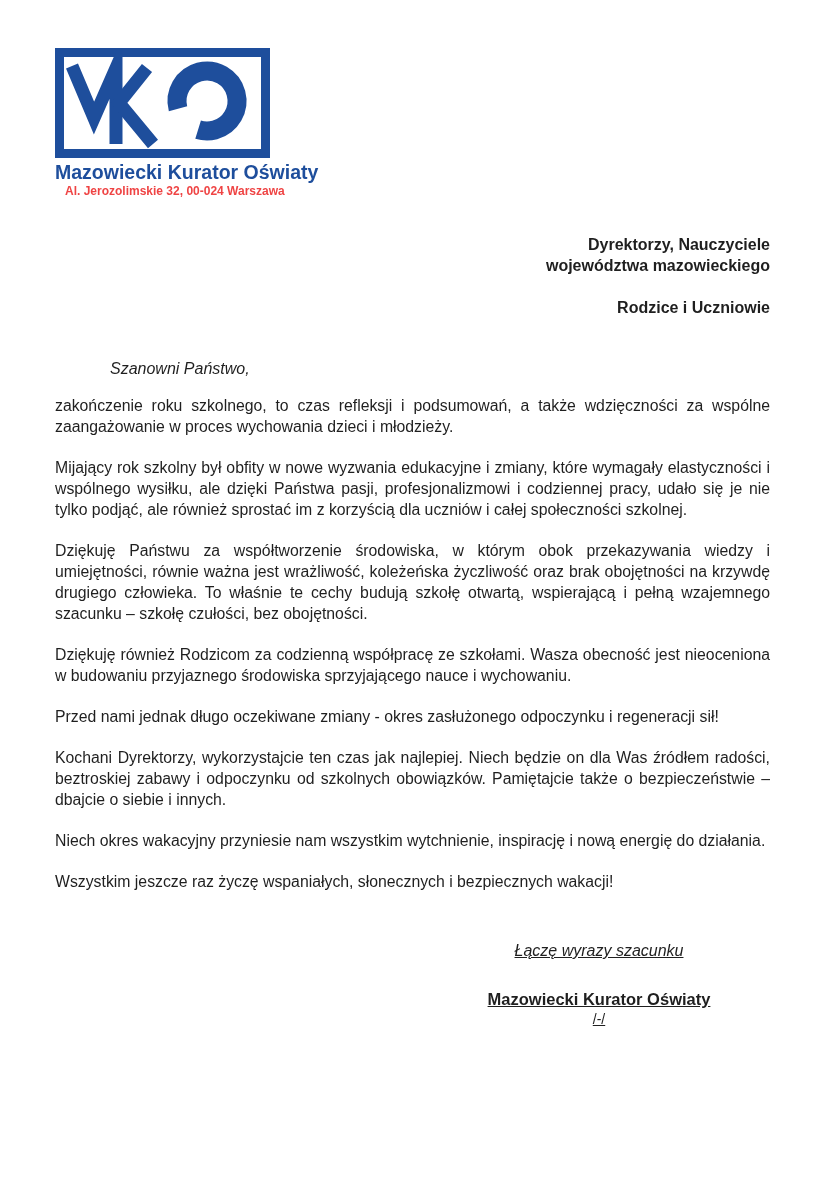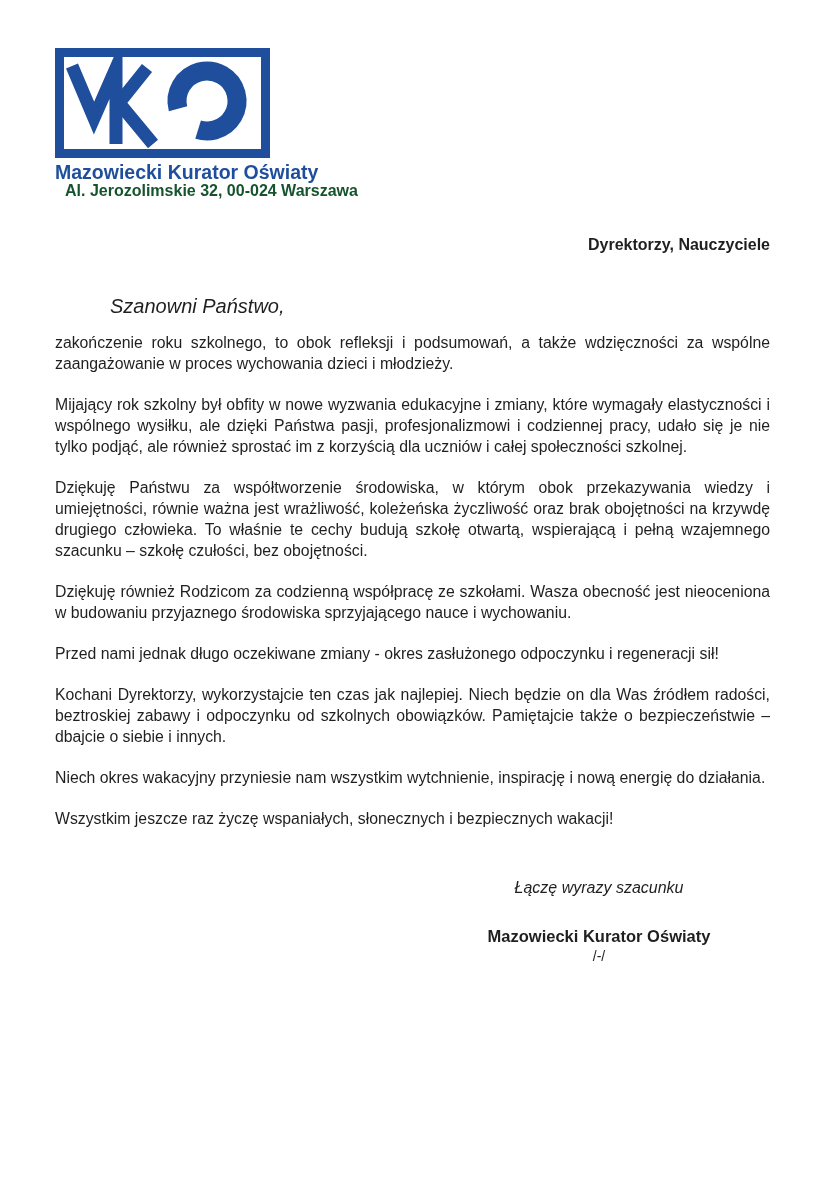--- a/index.html
+++ b/index.html
@@ -28,23 +28,23 @@
   }
   .org-name {
     color: #1e4e9c;
     font-weight: bold;
     font-size: 19.5px;
     line-height: 22px;
     margin-top: 3px;
     white-space: nowrap;
   }
   .org-address {
-    color: #14532d;
+    color: #ef4444;
     font-weight: bold;
-    font-size: 16px;
+    font-size: 12px;
     line-height: 14px;
     margin-top: 1px;
     margin-left: 10px;
     white-space: nowrap;
   }
 
   
   .date-line {
     text-align: right;
     font-size: 16px;
@@ -62,40 +62,41 @@
     text-align: right;
   }
   .recipients .second-group {
     margin-top: 21px;
   }
 
   
   .salutation {
     margin: 41px 0 0 55px;
     font-style: italic;
-    font-size: 20px;
+    font-size: 16px;
     line-height: 20px;
   }
 
   
   .body p {
     margin: 20px 0 0 0;
     font-size: 15.8px;
     line-height: 21px;
     text-align: justify;
   }
   .body p:first-child {
     margin-top: 16px;
   }
 
   
   .closing {
     width: 342px;
     margin: 48px 0 0 auto;
     text-align: center;
+    text-decoration: underline;
   }
   .farewell {
     font-style: italic;
     font-size: 16px;
     line-height: 21px;
   }
   .signer-title {
     margin-top: 28px;
     font-weight: bold;
     font-size: 16.5px;
@@ -131,26 +132,28 @@
         <circle cx="152" cy="53" r="30" fill="none" stroke="#1e4e9c" stroke-width="19" stroke-dasharray="158 30.5" transform="rotate(165 152 53)"></circle>
       </svg>
       <div class="org-name">Mazowiecki Kurator Oświaty</div>
       <div class="org-address">Al. Jerozolimskie 32, 00-024  Warszawa</div>
     </div>
 
   </header>
 
   <section class="recipients">
     <div>Dyrektorzy, Nauczyciele</div>
+    <div>województwa mazowieckiego</div>
+    <div class="second-group">Rodzice i Uczniowie</div>
   </section>
 
   <p class="salutation">Szanowni Państwo,</p>
 
   <main class="body">
-    <p>zakończenie roku szkolnego, to obok refleksji i podsumowań, a także wdzięczności za wspólne zaangażowanie w proces wychowania dzieci i młodzieży.</p>
+    <p>zakończenie roku szkolnego, to czas refleksji i podsumowań, a także wdzięczności za wspólne zaangażowanie w proces wychowania dzieci i młodzieży.</p>
     <p>Mijający rok szkolny był obfity w nowe wyzwania edukacyjne i zmiany, które wymagały elastyczności i wspólnego wysiłku, ale dzięki Państwa pasji, profesjonalizmowi i codziennej pracy, udało się je nie tylko podjąć, ale również sprostać im z korzyścią dla uczniów i całej społeczności szkolnej.</p>
     <p>Dziękuję Państwu za współtworzenie środowiska, w którym obok przekazywania wiedzy i umiejętności, równie ważna jest wrażliwość, koleżeńska życzliwość oraz brak obojętności na krzywdę drugiego człowieka. To właśnie te cechy budują szkołę otwartą, wspierającą i pełną wzajemnego szacunku – szkołę czułości, bez obojętności.</p>
     <p>Dziękuję również Rodzicom za codzienną współpracę ze szkołami. Wasza obecność jest nieoceniona w budowaniu przyjaznego środowiska sprzyjającego nauce i wychowaniu.</p>
     <p>Przed nami jednak długo oczekiwane zmiany - okres zasłużonego odpoczynku i regeneracji sił!</p>
     <p>Kochani Dyrektorzy, wykorzystajcie ten czas jak najlepiej. Niech będzie on dla Was źródłem radości, beztroskiej zabawy i odpoczynku od szkolnych obowiązków. Pamiętajcie także o bezpieczeństwie – dbajcie o siebie i innych.</p>
     <p>Niech okres wakacyjny przyniesie nam wszystkim wytchnienie, inspirację i nową energię do działania.</p>
     <p>Wszystkim jeszcze raz życzę wspaniałych, słonecznych i bezpiecznych wakacji!</p>
   </main>
 
   <footer class="closing">

